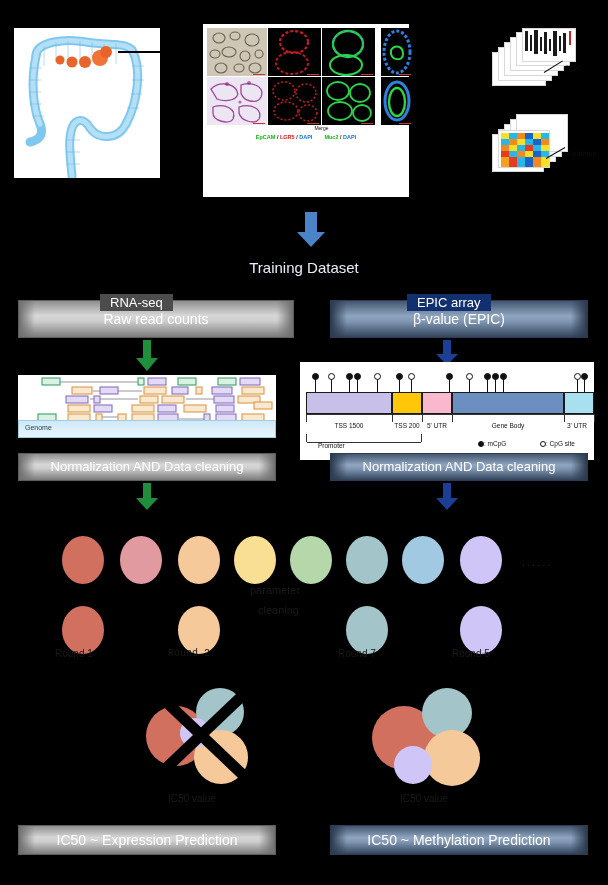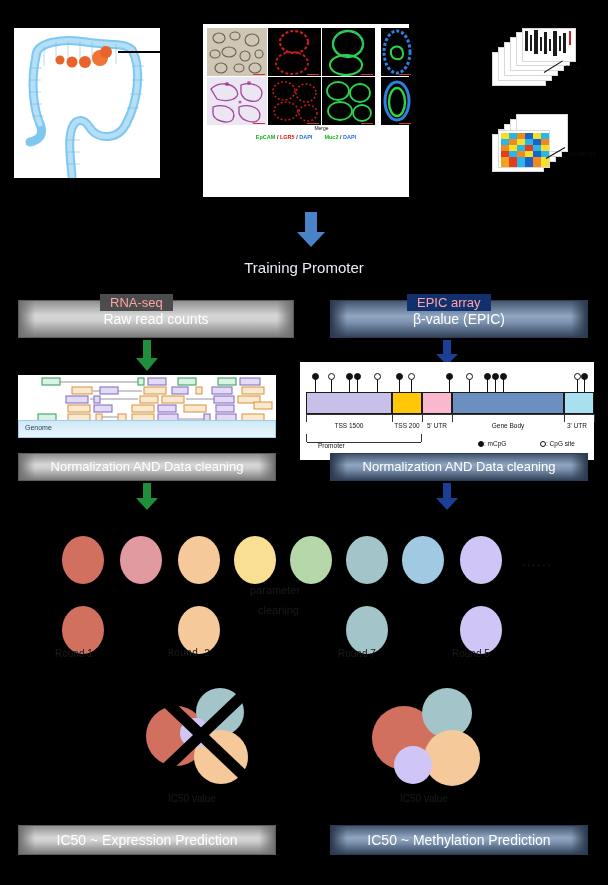--- a/index.html
+++ b/index.html
@@ -64,21 +64,21 @@
   .bevel.blue::after  { right:0; background:linear-gradient(270deg,#2b3a4e,rgba(255,255,255,0)); }
 
   #box-rna  { left:18px;  top:300px; width:276px; height:38px; font-size:14px; }
   #box-epic { left:330px; top:300px; width:258px; height:38px; font-size:14px; }
   #box-norm-left  { left:18px;  top:453px; width:258px; height:28px; font-size:13px; }
   #box-norm-right { left:330px; top:453px; width:258px; height:28px; font-size:13px; }
   #box-pred-left  { left:18px;  top:825px; width:258px; height:30px; font-size:14px; }
   #box-pred-right { left:330px; top:825px; width:258px; height:30px; font-size:14px; }
 
   
-  .chip { position:absolute; z-index:5; color:#fca5a5; font-size:13px;
+  .chip { position:absolute; z-index:5; color:#ffffff; font-size:13px;
           padding:1px 10px; white-space:nowrap; }
   .chip.grey { background:#4c4c4c; }
   .chip.blue { background:#13306e; }
   #chip-rna  { left:100px; top:294px; }
   #chip-epic { left:407px; top:294px; }
 
   
   .varrow { position:absolute; }
 
   
@@ -343,21 +343,21 @@
     <div class="stack-lead" style="left:54px; top:48px; width:22px; transform:rotate(-30deg); transform-origin:left center;"></div>
     <span class="stack-note" style="left:76px; top:40px;">Heatmap</span>
   </div>
 
   <div class="abs" id="main-arrow">
     <svg width="30" height="36" viewBox="0 0 30 36">
       <polygon points="9,0 21,0 21,20 29,20 15,35 1,20 9,20" fill="#4a83c7"></polygon>
     </svg>
   </div>
 
-  <div class="abs" id="training-label">Training Promoter</div>
+  <div class="abs" id="training-label">Training Dataset</div>
 
   <div class="bevel grey" id="box-rna">
     <span class="inner">Raw read counts</span>
   </div>
   <div class="chip grey" id="chip-rna">RNA-seq</div>
 
   <div class="bevel blue" id="box-epic">
     <span class="inner">β-value (EPIC)</span>
   </div>
   <div class="chip blue" id="chip-epic">EPIC array</div>

